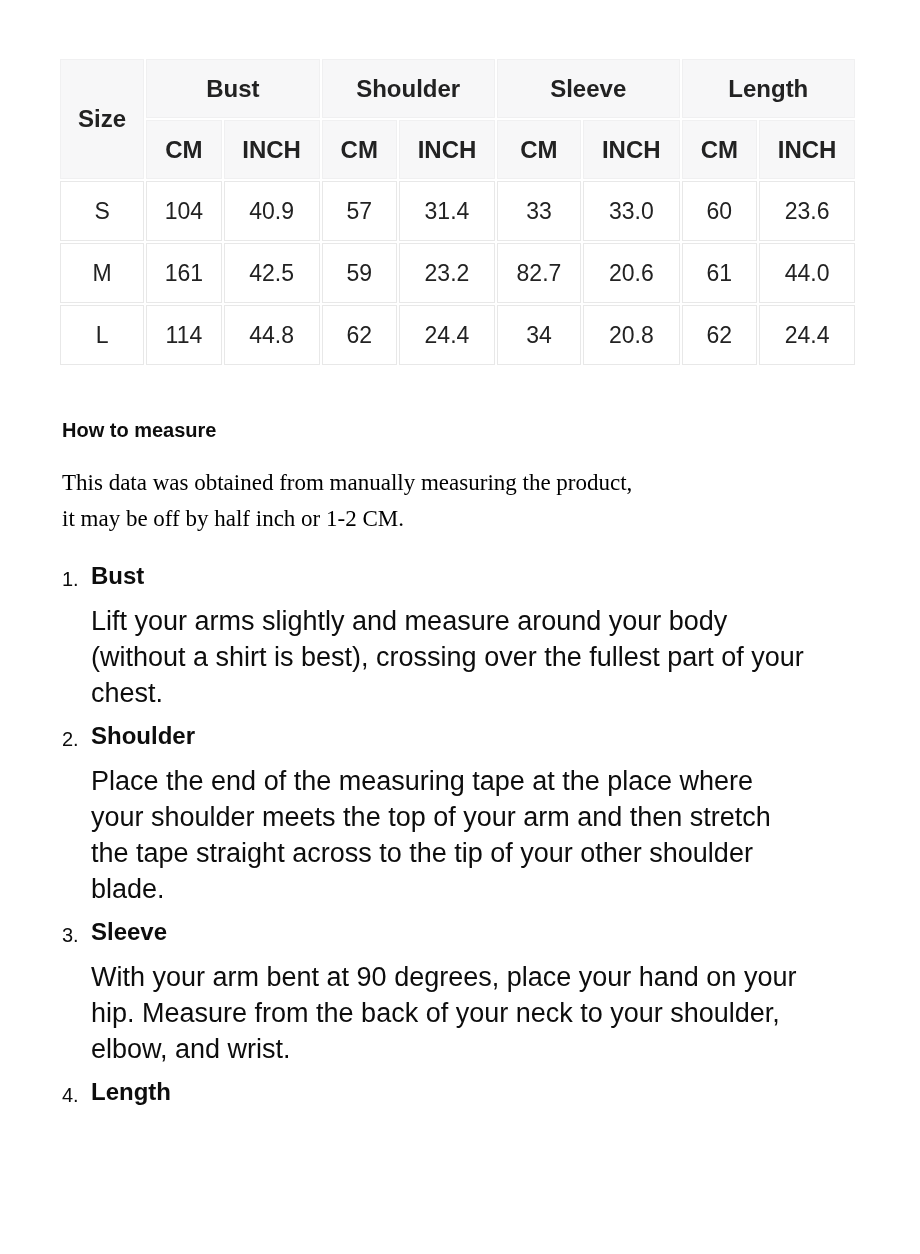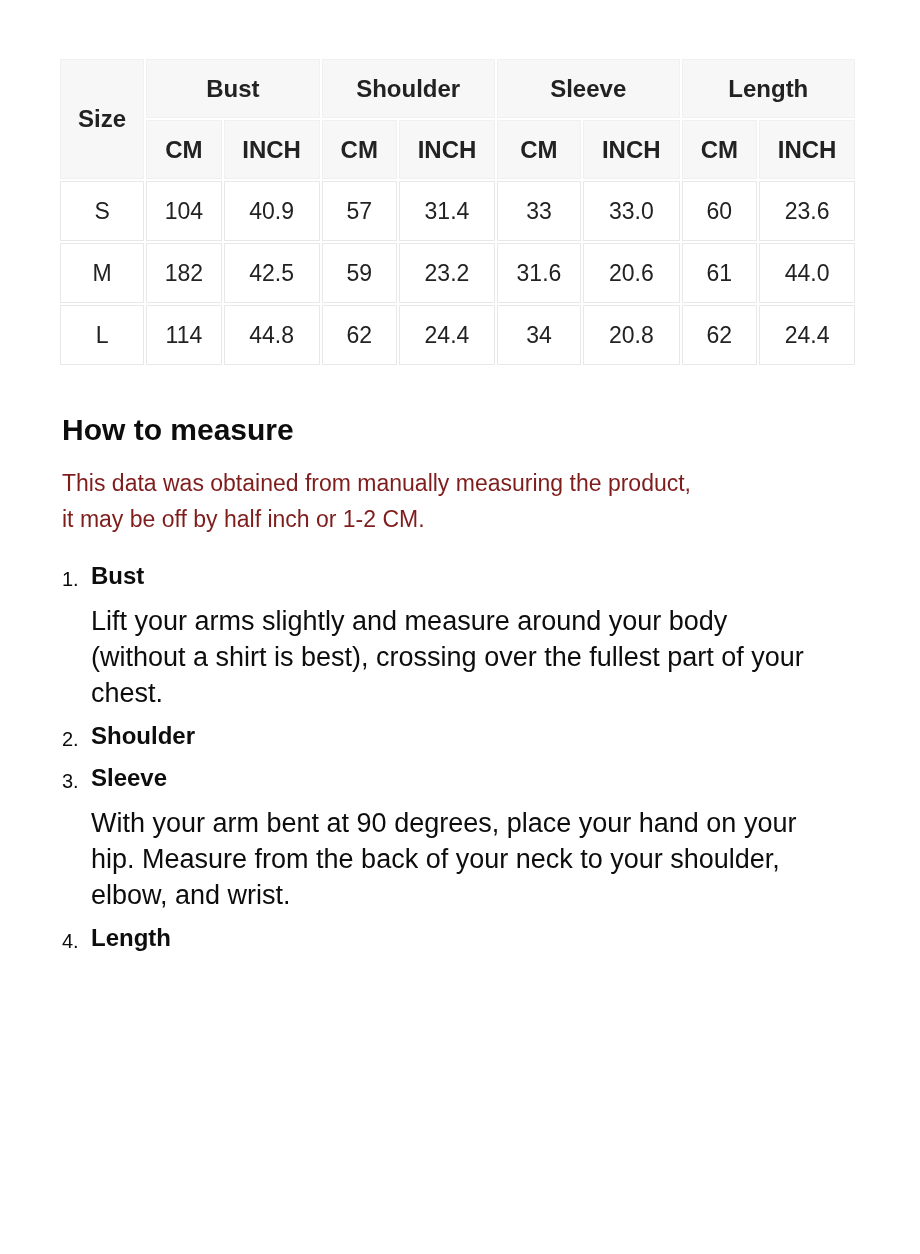--- a/index.html
+++ b/index.html
@@ -46,32 +46,33 @@
     background: #ffffff;
     border: 1px solid #e8e8e8;
     font-size: 23px;
     font-weight: normal;
     color: #222222;
     height: 60px;
   }
 
   
   h2.section-title {
-    font-size: 30px;
+    font-size: 20px;
     line-height: 36px;
     font-weight: bold;
     color: #0d0d0d;
     margin: 45px 0 0 2px;
   }
   p.intro {
     font-size: 23px;
     line-height: 36px;
     margin: 17px 0 0 2px;
-    color: #7f1d1d;
+    color: #000000;
     white-space: pre-line;
+    font-family: Liberation Serif, serif;
   }
   ol.steps {
     list-style: none;
     margin: 22px 0 0 2px;
     padding: 0;
   }
   li.step {
     position: relative;
     padding-left: 29px;
     margin: 0 0 8px 0;
@@ -142,25 +143,25 @@
         <td>40.9</td>
         <td>57</td>
         <td>31.4</td>
         <td>33</td>
         <td>33.0</td>
         <td>60</td>
         <td>23.6</td>
       </tr>
       <tr>
         <td>M</td>
-        <td>182</td>
+        <td>161</td>
         <td>42.5</td>
         <td>59</td>
         <td>23.2</td>
-        <td>31.6</td>
+        <td>82.7</td>
         <td>20.6</td>
         <td>61</td>
         <td>44.0</td>
       </tr>
       <tr>
         <td>L</td>
         <td>114</td>
         <td>44.8</td>
         <td>62</td>
         <td>24.4</td>
@@ -181,20 +182,24 @@
     <li class="step">
       <span class="step-num">1.</span>
       <h3 class="step-title">Bust</h3>
       <p class="step-desc">Lift your arms slightly and measure around your body
 (without a shirt is best), crossing over the fullest part of your
 chest.</p>
     </li>
     <li class="step">
       <span class="step-num">2.</span>
       <h3 class="step-title">Shoulder</h3>
+      <p class="step-desc">Place the end of the measuring tape at the place where
+your shoulder meets the top of your arm and then stretch
+the tape straight across to the tip of your other shoulder
+blade.</p>
     </li>
     <li class="step">
       <span class="step-num">3.</span>
       <h3 class="step-title">Sleeve</h3>
       <p class="step-desc">With your arm bent at 90 degrees, place your hand on your
 hip. Measure from the back of your neck to your shoulder,
 elbow, and wrist.</p>
     </li>
     <li class="step">
       <span class="step-num">4.</span>

